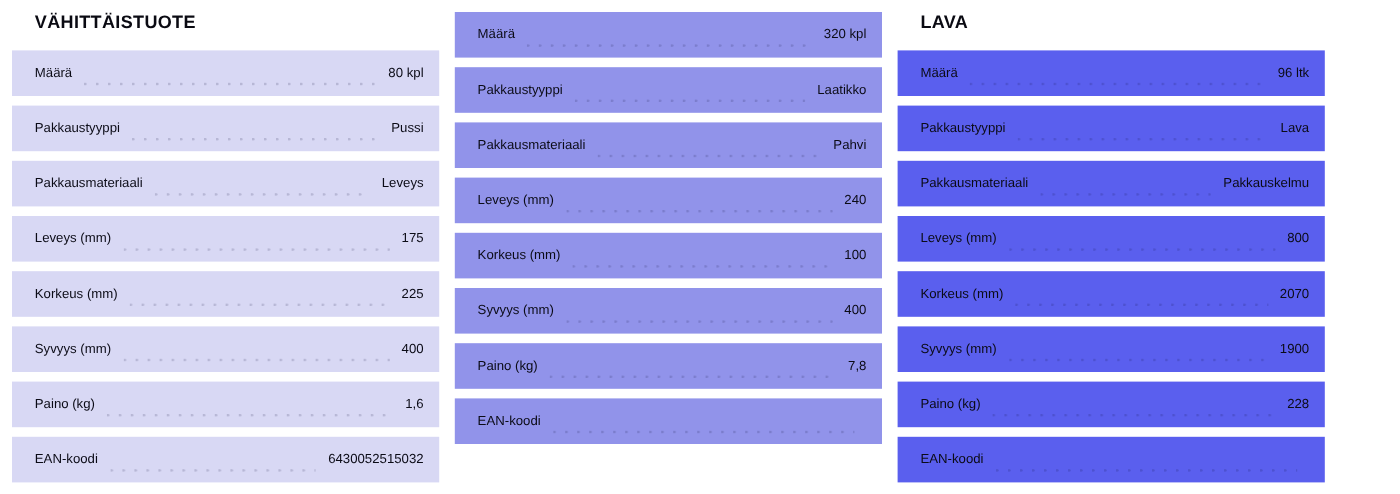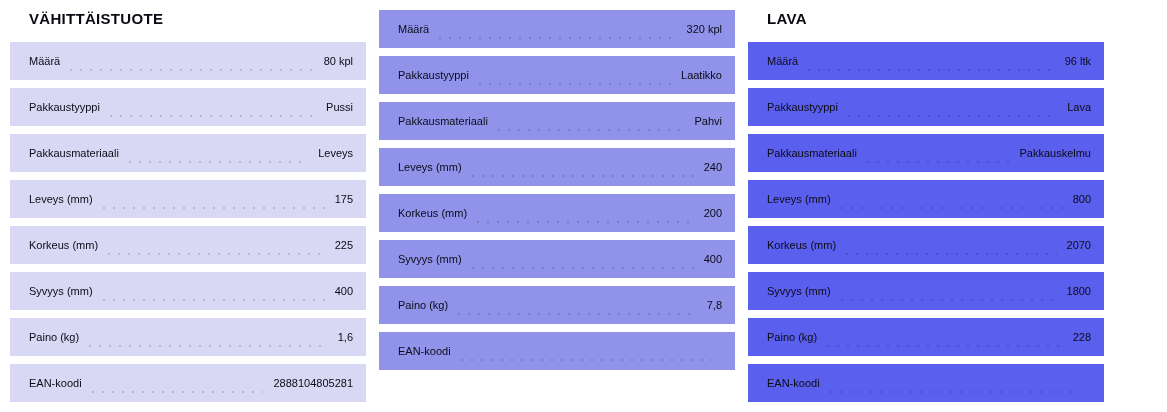--- a/index.html
+++ b/index.html
@@ -102,21 +102,21 @@
         <span class="value">400</span>
       </div>
       <div class="row">
         <span class="label">Paino (kg)</span>
         <span class="leader"></span>
         <span class="value">1,6</span>
       </div>
       <div class="row">
         <span class="label">EAN-koodi</span>
         <span class="leader"></span>
-        <span class="value">2888104805281</span>
+        <span class="value">6430052515032</span>
       </div>
     </section>
     <section class="col" style="--row-bg: #9193ea;">
       <div class="row">
         <span class="label">Määrä</span>
         <span class="leader"></span>
         <span class="value">320 kpl</span>
       </div>
       <div class="row">
         <span class="label">Pakkaustyyppi</span>
@@ -129,21 +129,21 @@
         <span class="value">Pahvi</span>
       </div>
       <div class="row">
         <span class="label">Leveys (mm)</span>
         <span class="leader"></span>
         <span class="value">240</span>
       </div>
       <div class="row">
         <span class="label">Korkeus (mm)</span>
         <span class="leader"></span>
-        <span class="value">200</span>
+        <span class="value">100</span>
       </div>
       <div class="row">
         <span class="label">Syvyys (mm)</span>
         <span class="leader"></span>
         <span class="value">400</span>
       </div>
       <div class="row">
         <span class="label">Paino (kg)</span>
         <span class="leader"></span>
         <span class="value">7,8</span>
@@ -176,21 +176,21 @@
         <span class="value">800</span>
       </div>
       <div class="row">
         <span class="label">Korkeus (mm)</span>
         <span class="leader"></span>
         <span class="value">2070</span>
       </div>
       <div class="row">
         <span class="label">Syvyys (mm)</span>
         <span class="leader"></span>
-        <span class="value">1800</span>
+        <span class="value">1900</span>
       </div>
       <div class="row">
         <span class="label">Paino (kg)</span>
         <span class="leader"></span>
         <span class="value">228</span>
       </div>
       <div class="row">
         <span class="label">EAN-koodi</span>
         <span class="leader"></span>
       </div>

